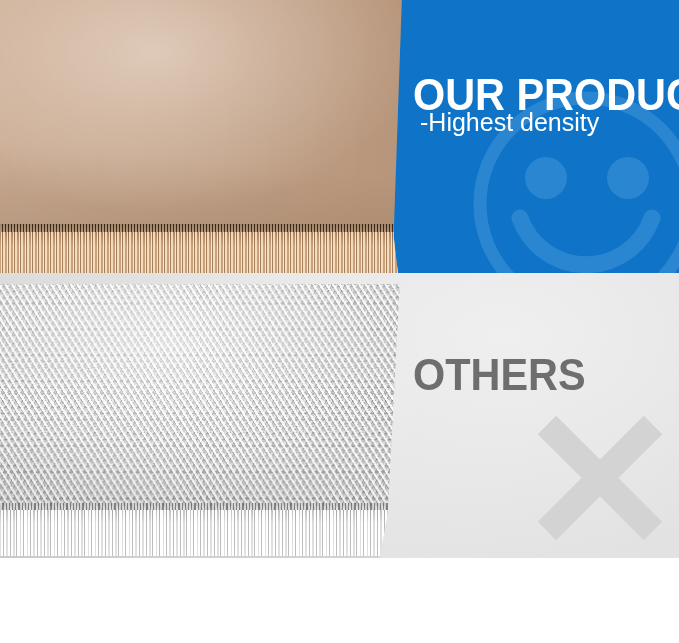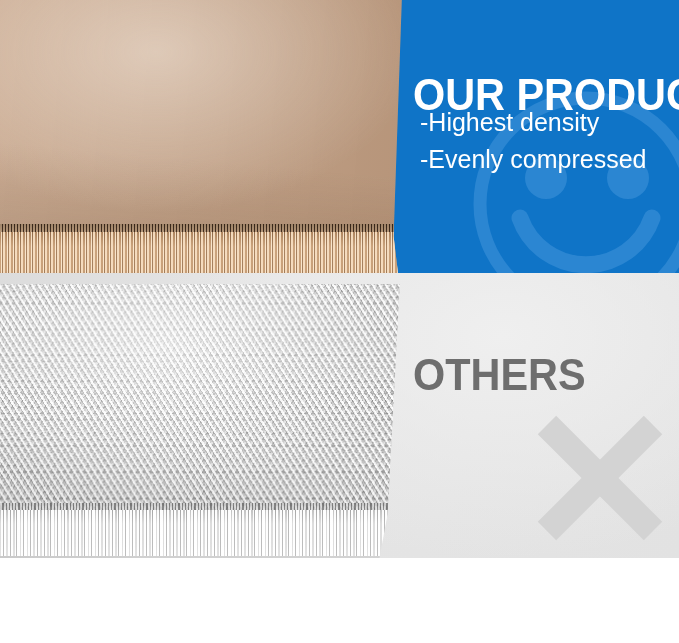--- a/index.html
+++ b/index.html
@@ -257,21 +257,20 @@
         <div class="cb-face-shade"></div>
         <div class="cb-edge-dark"></div>
         <div class="cb-edge"></div>
       </div>
     </div>
 
     <h1 class="headline product">OUR PRODUCT</h1>
 
     <ul class="bullets product">
       <li>-Highest density</li>
-      <li>-Evenly compressed</li>
     </ul>
   </div>
 
   <div class="panel-bottom">
     <div class="bg-sheen"></div>
   </div>
 
   <div class="photo-greymat">
     <div class="gm-shape">
       <div class="gm-face"></div>

